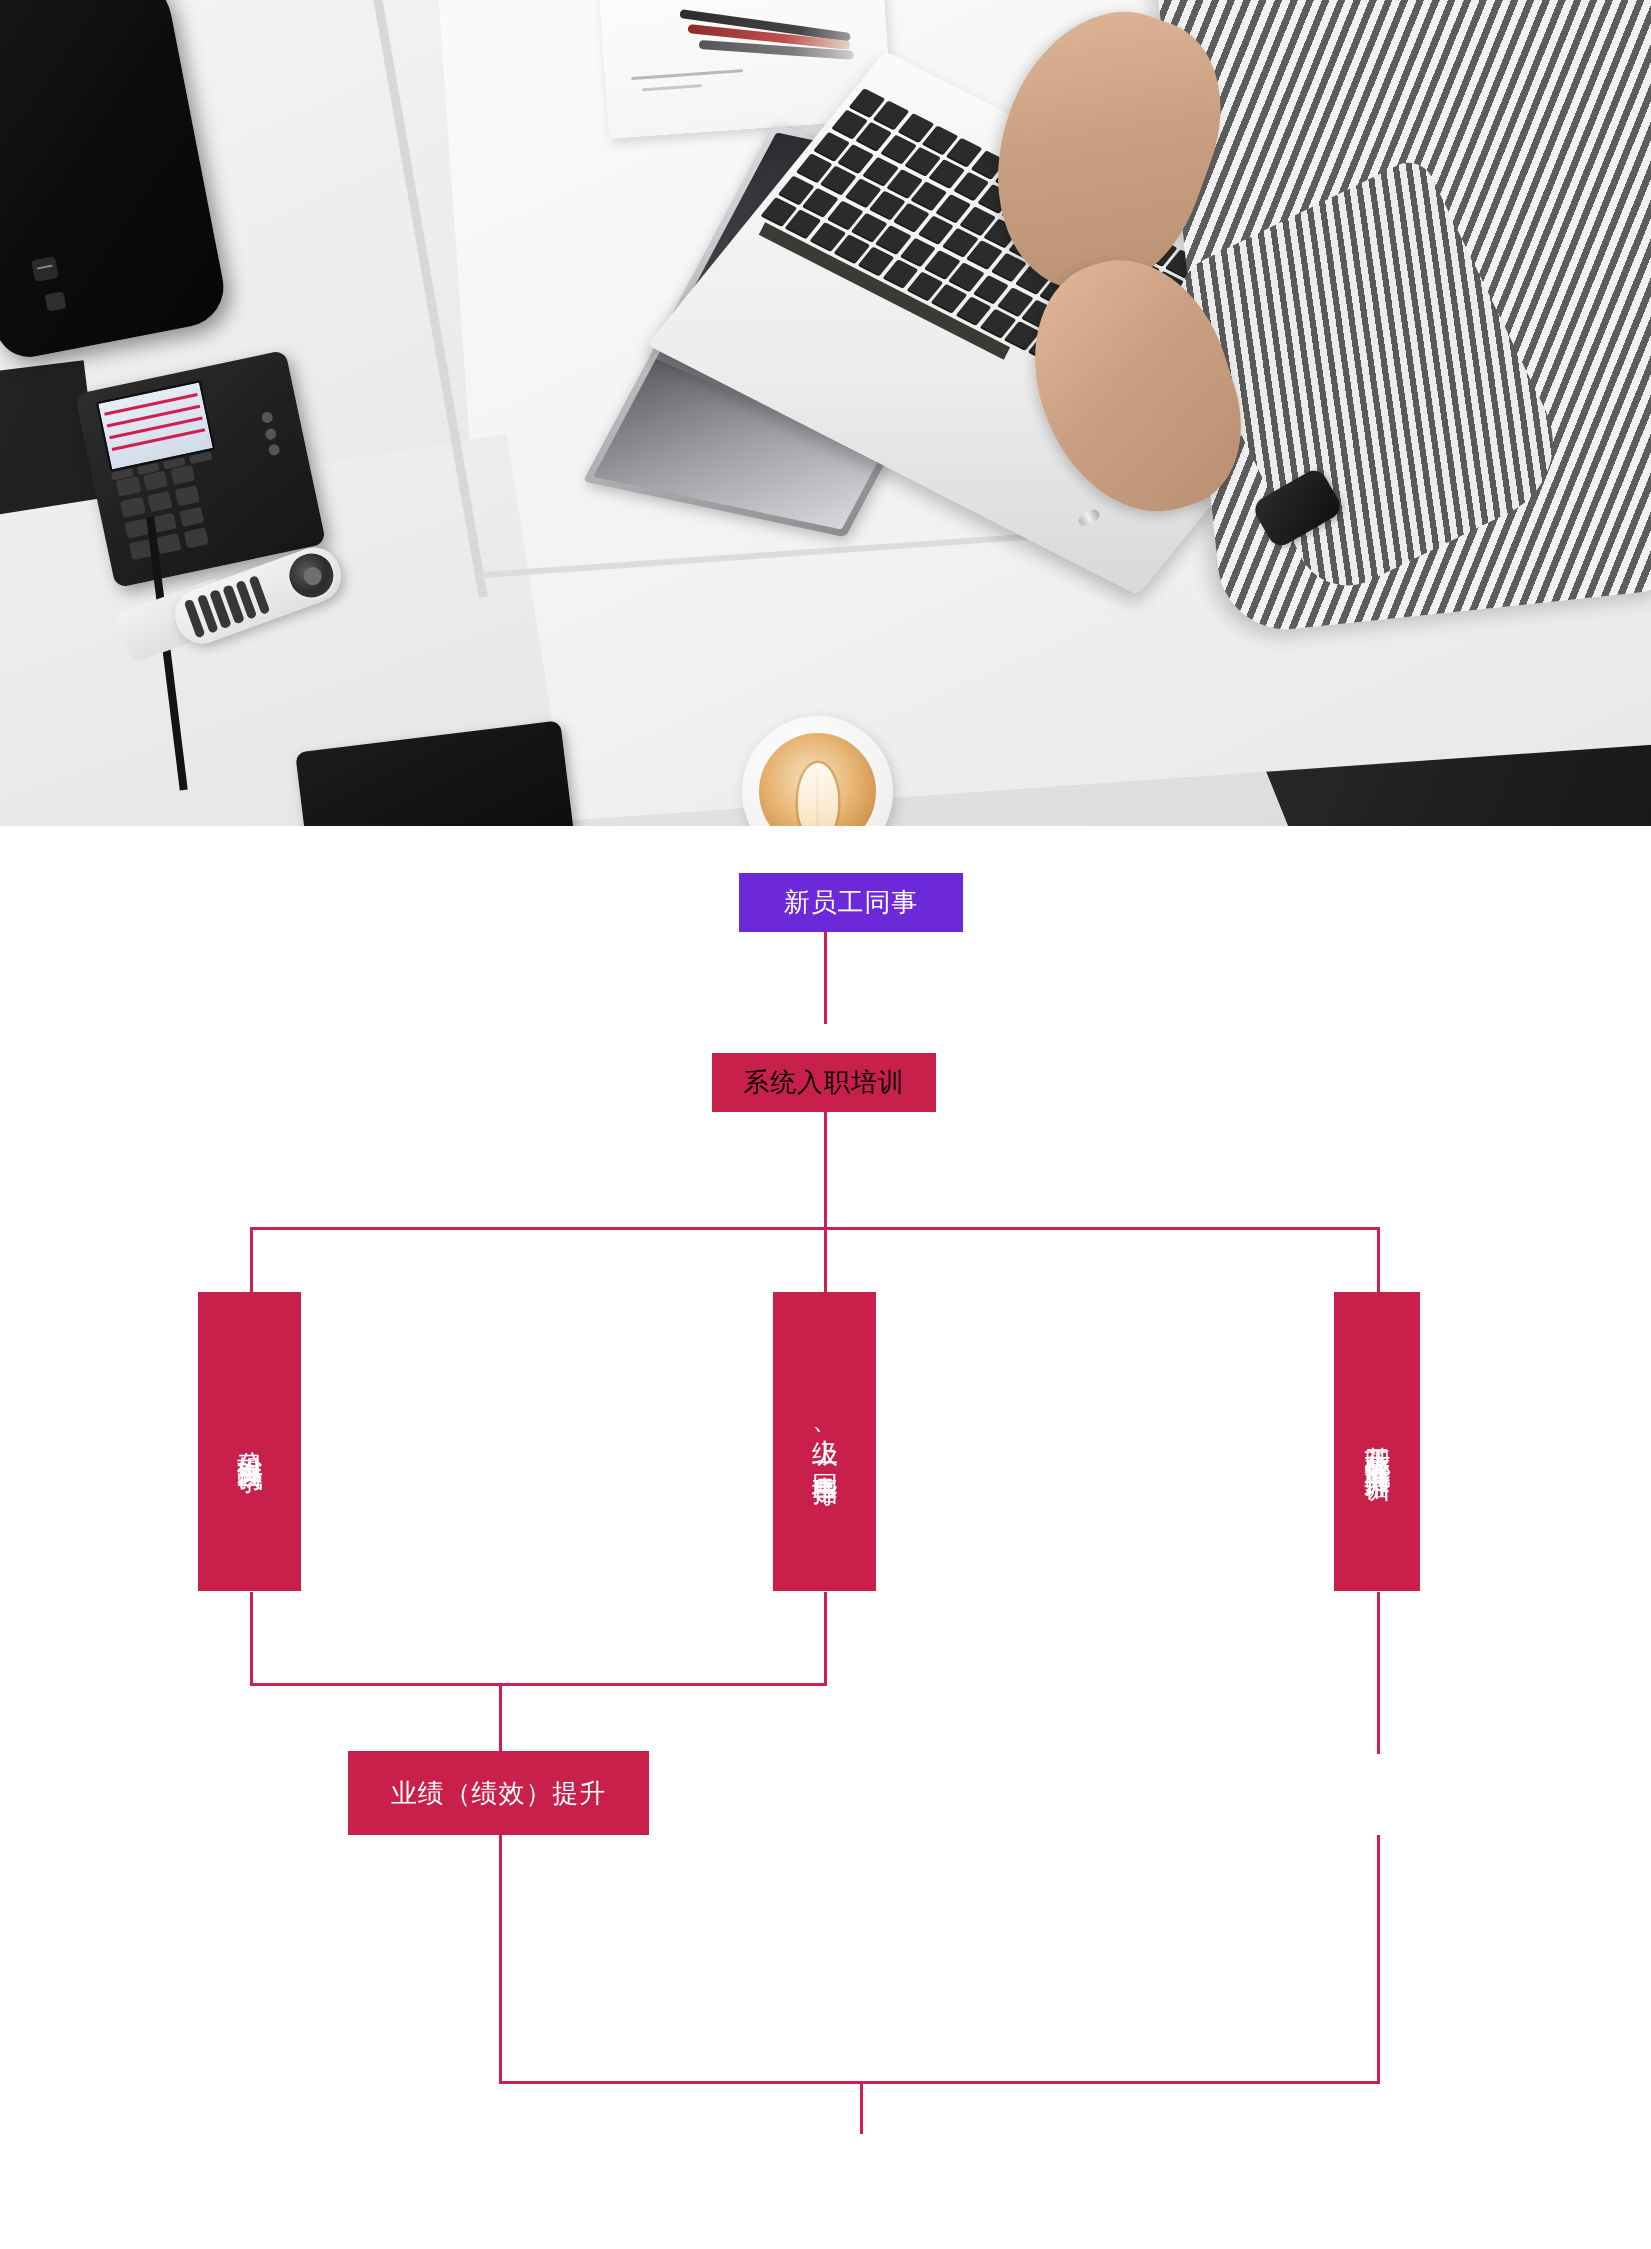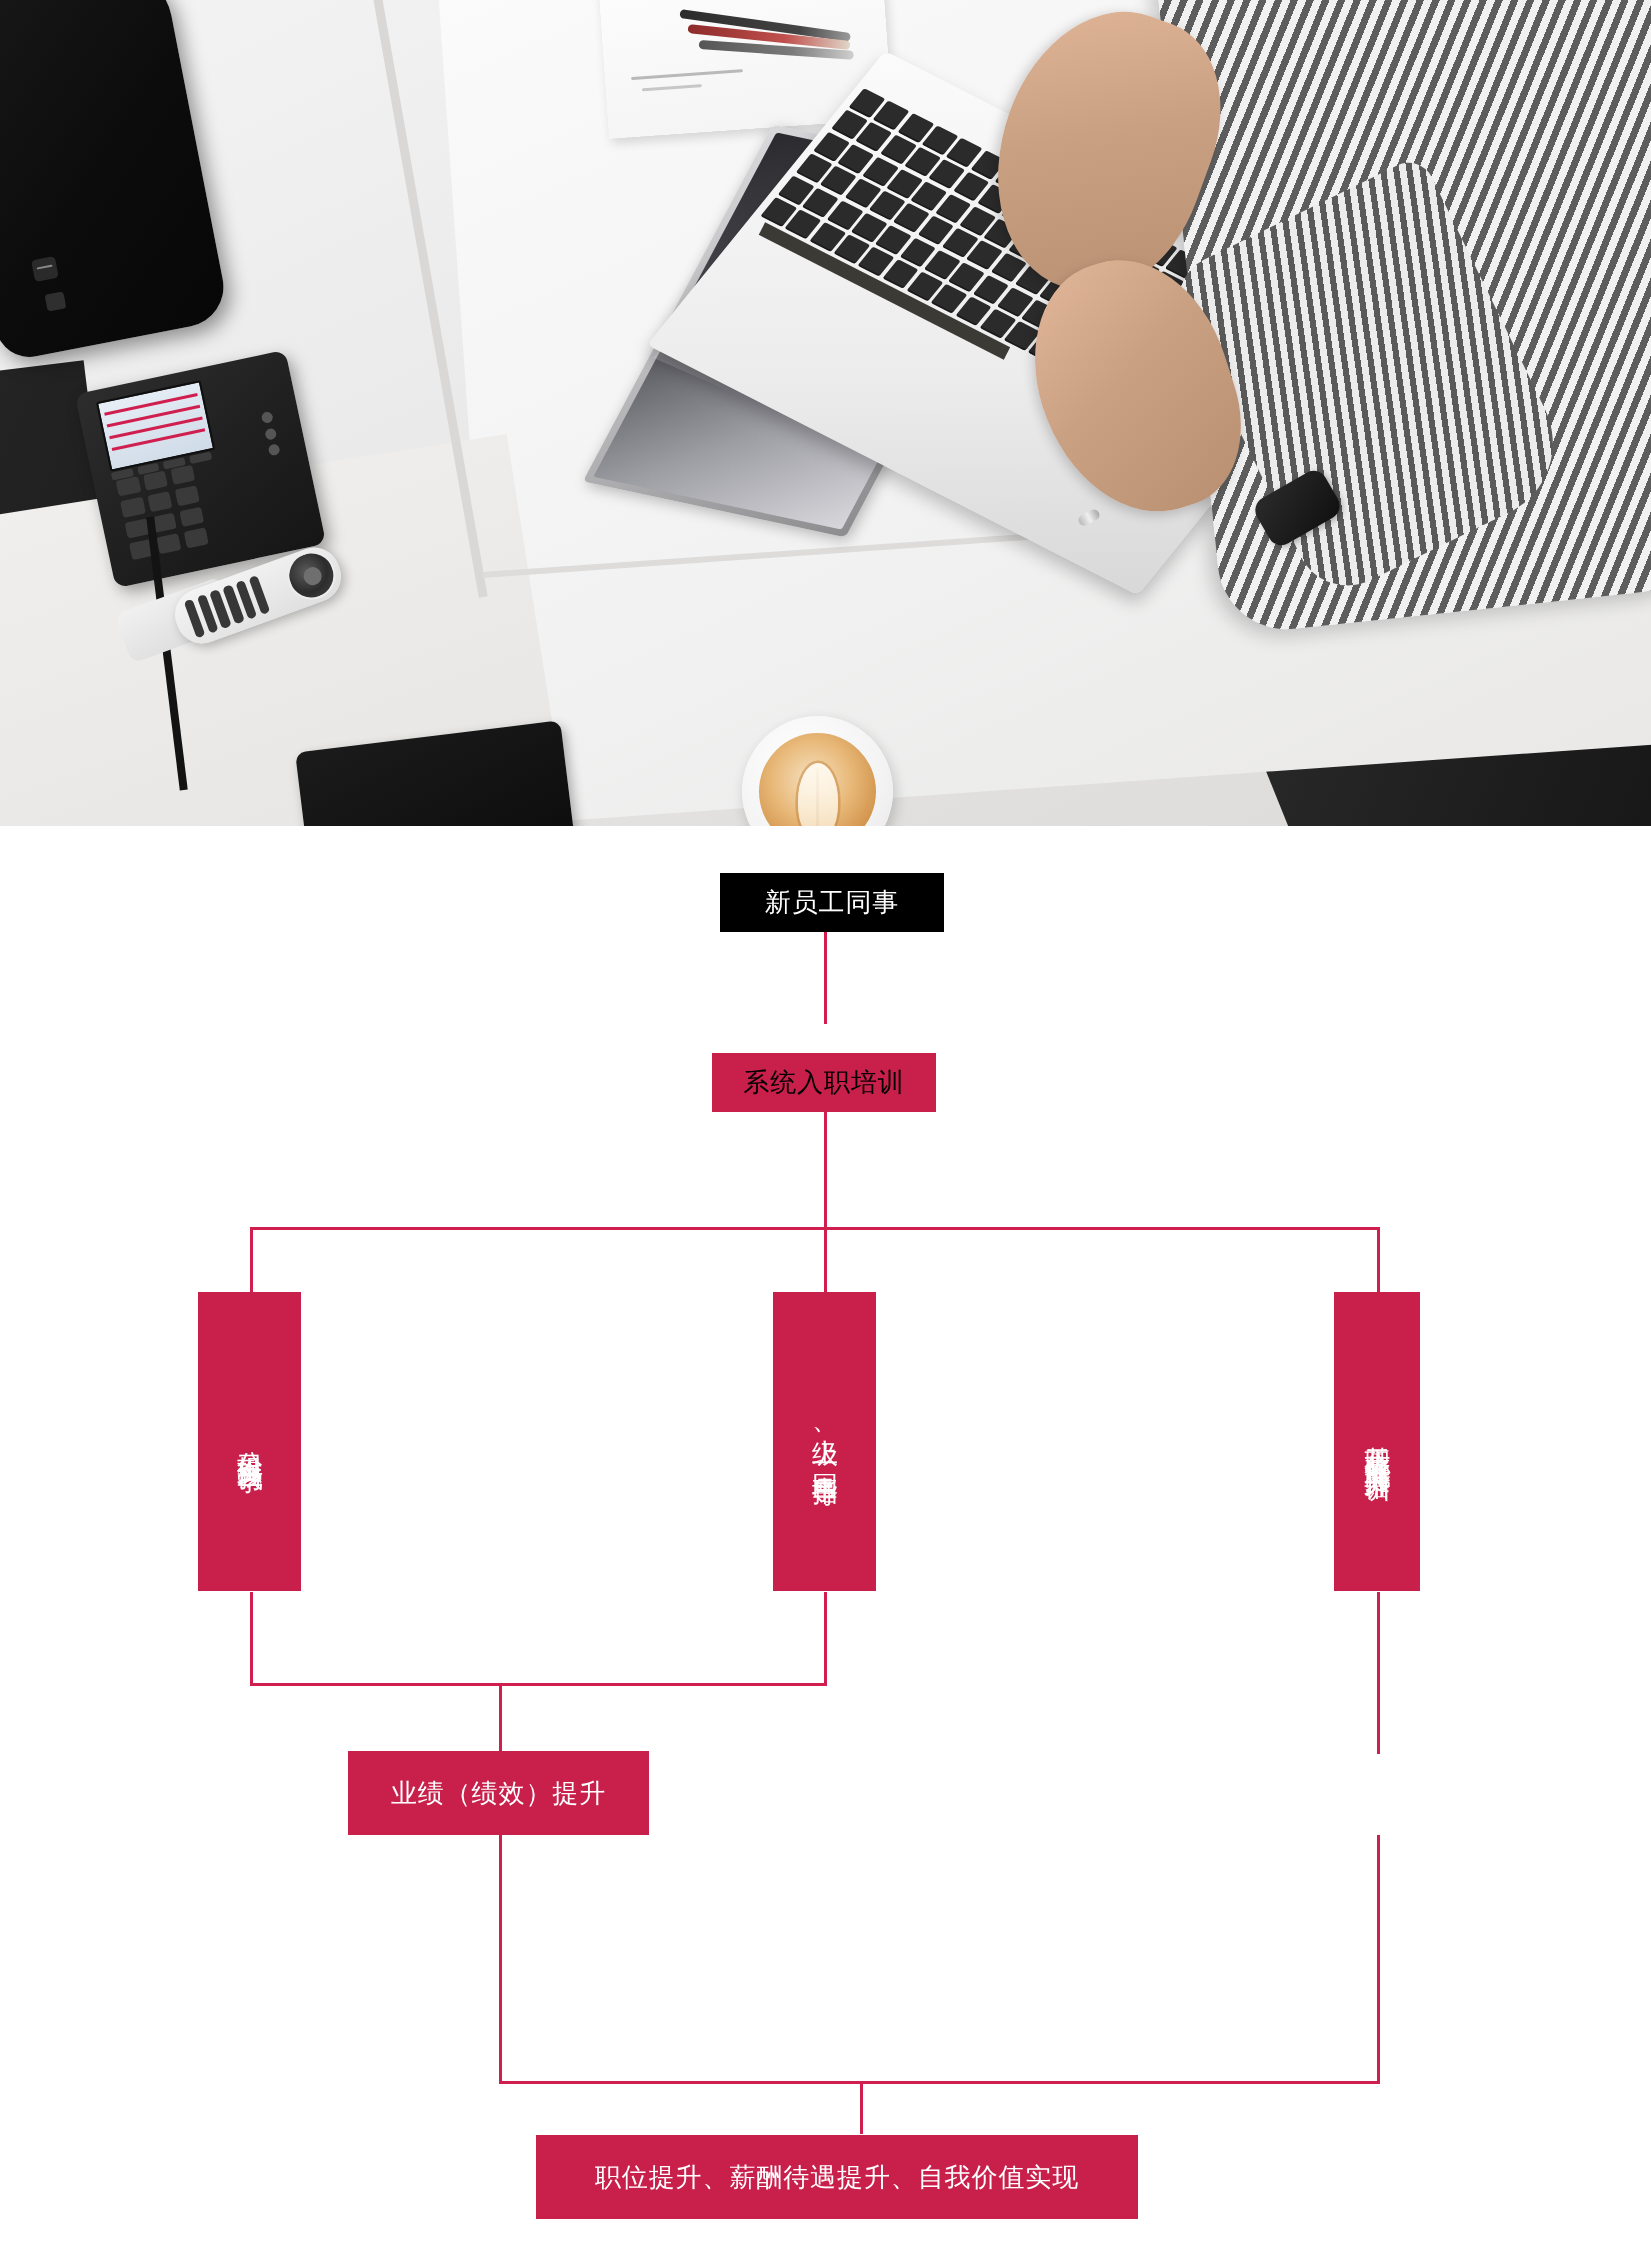--- a/index.html
+++ b/index.html
@@ -676,30 +676,29 @@
     <div class="line hline" style="left: 250px; top: 857px; width: 577px; background: rgb(208, 31, 79);"></div>
     <div class="line vline" style="left: 499px; top: 857px; height: 71px; background: rgb(208, 31, 79);"></div>
 
     <div class="line vline" style="left: 1377px; top: 766px; height: 162px; background: rgb(208, 31, 79);"></div>
 
     <div class="line vline" style="left: 499px; top: 1009px; height: 249px; background: rgb(208, 31, 79);"></div>
     <div class="line vline" style="left: 1377px; top: 1009px; height: 249px; background: rgb(208, 31, 79);"></div>
     <div class="line hline" style="left: 499px; top: 1255px; width: 880px; background: rgb(208, 31, 79);"></div>
     <div class="line vline" style="left: 860px; top: 1255px; height: 53px; background: rgb(208, 31, 79);"></div>
 
-    <div class="node h" style="left: 720px; top: 47px; width: 224px; height: 59px; background: #000000; color: rgb(255, 255, 255);">新员工同事</div>
+    <div class="node h" style="left: 739px; top: 47px; width: 224px; height: 59px; background: #6d28d9; color: rgb(255, 255, 255);">新员工同事</div>
 
     <div class="node h" style="left: 712px; top: 227px; width: 224px; height: 59px; background: rgb(200, 31, 75); color: #000000;">系统入职培训</div>
 
     <div class="node v" style="left: 198px; top: 466px; width: 103px; height: 299px; background: rgb(200, 31, 75); color: rgb(255, 255, 255);">公司提供自我学习</div>
 
     <div class="node v" style="left: 773px; top: 466px; width: 103px; height: 299px; background: rgb(200, 31, 75); color: rgb(255, 255, 255);">上级、同事指导</div>
 
     <div class="node v" style="left: 1334px; top: 466px; width: 86px; height: 299px; background: rgb(200, 31, 75); color: rgb(255, 255, 255);">基于职位胜任能力提升培训</div>
 
     <div class="node h" style="left: 348px; top: 925px; width: 301px; height: 84px; background: rgb(200, 31, 75); color: rgb(255, 255, 255);">业绩（绩效）提升</div>
 
 
-    <div class="node h" style="left: 536px; top: 1309px; width: 602px; height: 84px; background: rgb(200, 31, 75); color: rgb(255, 255, 255);">职位提升、薪酬待遇提升、自我价值实现</div>
 
   </div>
 </div>
 
 
 </body></html>

